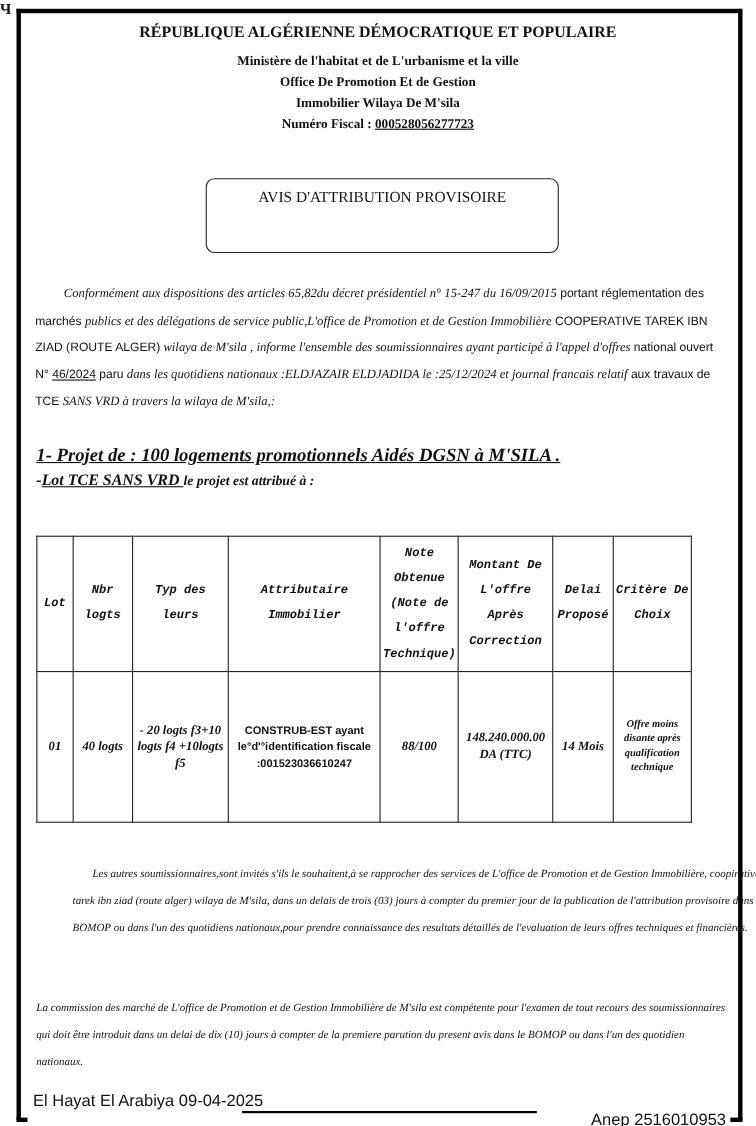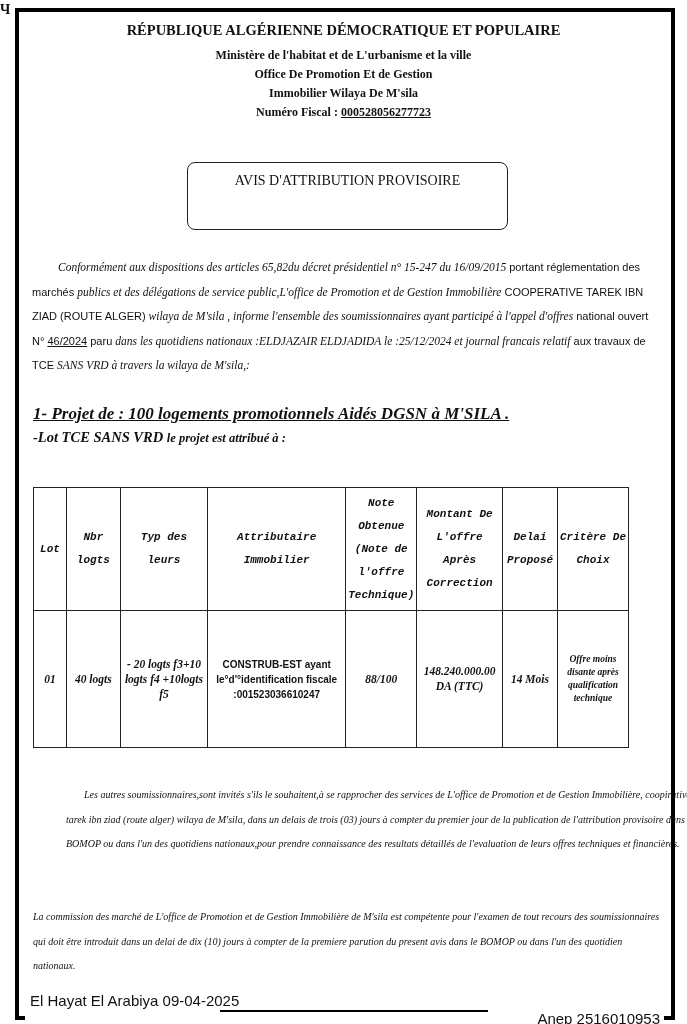--- a/index.html
+++ b/index.html
@@ -18,21 +18,21 @@
   .h5 { top:105px; font-size:12px; }
   .fiscal { text-decoration:underline; }
   .avis-box { position:absolute; left:187px; top:162px; width:319px; height:66px; border:1.5px solid #222; border-radius:8px; }
   .avis-title { position:absolute; left:0; top:10px; width:100%; text-align:center; font-size:14px; }
   .para { position:absolute; left:32px; width:625px; font-style:italic; font-size:11.5px; line-height:24.5px; }
   .p1 { top:255px; }
   .p1 .indent { display:inline-block; width:26px; }
   .sans { font-family:"Liberation Sans","DejaVu Sans",sans-serif; font-style:normal; font-size:11px; }
   .proj { position:absolute; left:33px; top:404px; font-size:17px; font-style:italic; font-weight:bold; text-decoration:underline; }
   .lot-line { position:absolute; left:33px; top:429px; font-size:14.5px; font-style:italic; font-weight:bold; }
-  .lot-line .u { }
+  .lot-line .u { text-decoration:underline; }
   .lot-line .rest { font-size:12.5px; }
   table.attrib { position:absolute; left:33px; top:487px; width:596px; border-collapse:collapse; font-style:italic; }
   table.attrib td, table.attrib th { border:1.2px solid #222; text-align:center; vertical-align:middle; padding:0 2px; font-weight:bold; }
   table.attrib th { height:122px; font-size:11px; line-height:23px;font-family:Liberation Mono, monospace; }
   table.attrib td { height:136px; font-size:11.5px; line-height:15px; }
   .c-lot{width:30px} .c-nbr{width:53px} .c-typ{width:93px} .c-att{width:145px} .c-note{width:54px} .c-mnt{width:83px} .c-del{width:51px} .c-crit{width:70px}
   .att-cell { font-family:"Liberation Sans","DejaVu Sans",sans-serif; font-style:normal; font-size:10px !important; }
   .crit-cell { font-size:9.5px !important; line-height:13px !important; }
   .para2 { position:absolute; left:33px; width:630px; font-style:italic; font-size:10px; line-height:24.5px; }
   .p2 { top:783px;margin-left:33px; }

